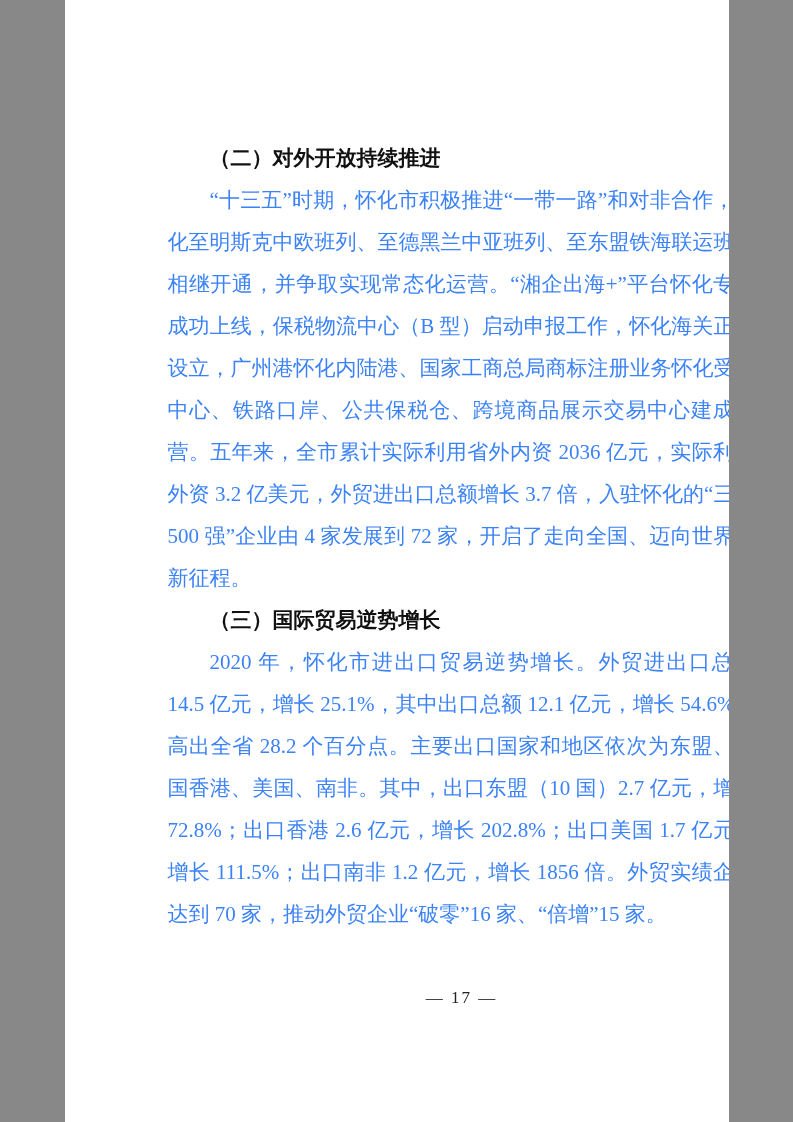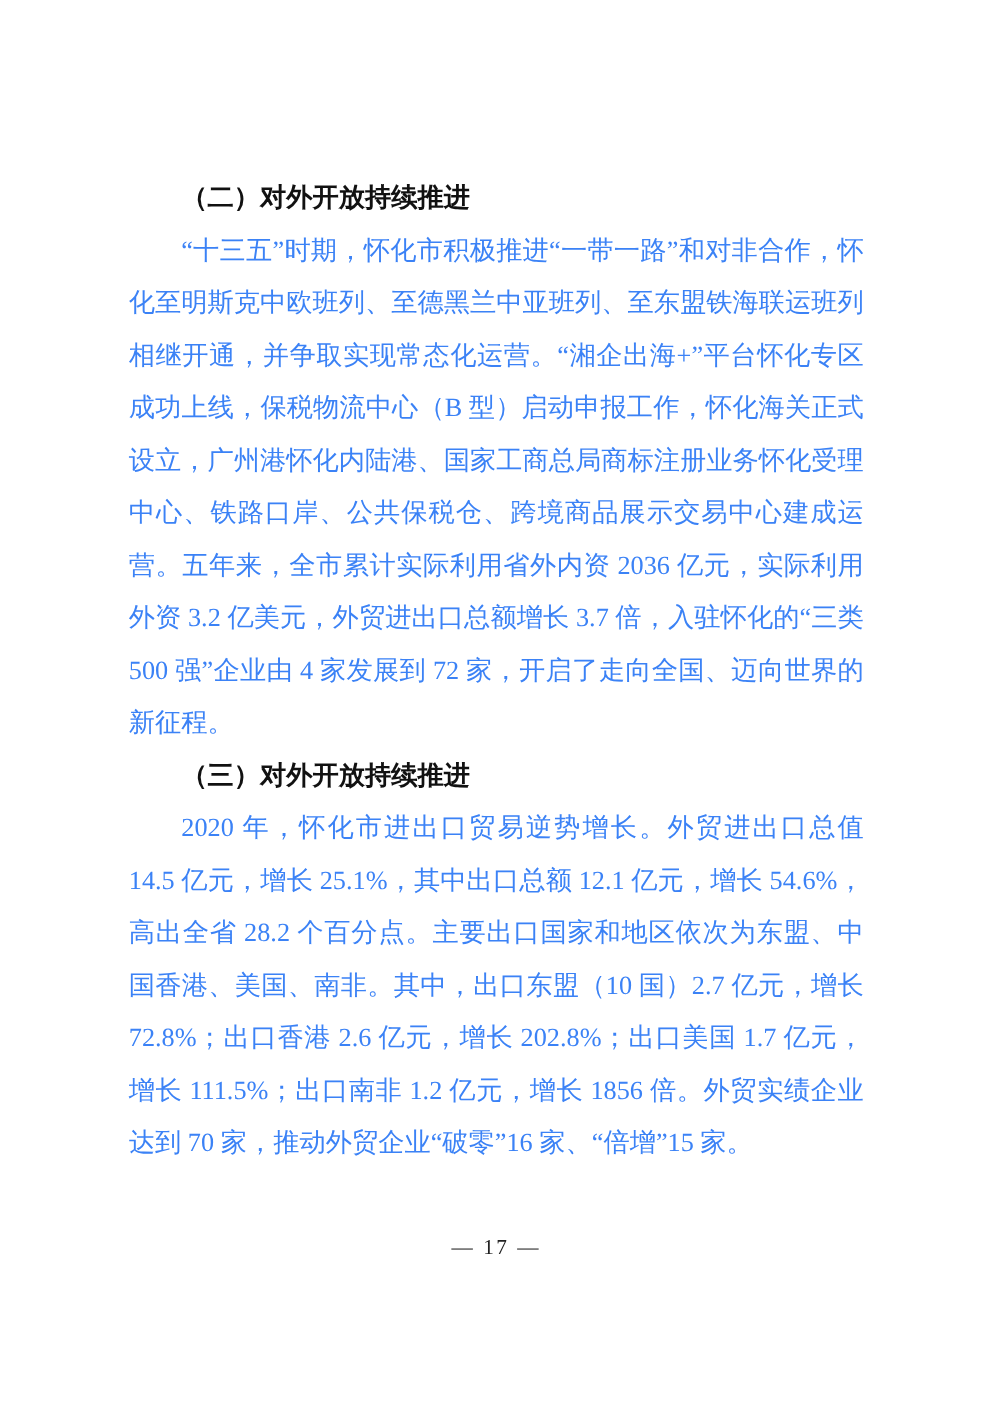--- a/index.html
+++ b/index.html
@@ -2,21 +2,21 @@
 <html><head>
 <meta charset="utf-8">
 <style>
   html, body {
     margin: 0;
     padding: 0;
     background: #888;
   }
   .page {
     position: relative;
-    width: 793px;
+    width: 664px;
     height: 1122px;
     margin: 0 auto;
     background: #ffffff;
     overflow: hidden;
     font-family: "Liberation Serif", "DejaVu Serif", serif;
     color: #111111;
   }
   .content {
     position: absolute;
     left: 103px;
@@ -51,17 +51,17 @@
     color: #222222;
   }
 </style>
 </head>
 <body>
 
 <div class="page">
   <div class="content">
     <h3 class="section-heading">（二）对外开放持续推进</h3>
     <p class="body-paragraph">“十三五”时期，怀化市积极推进“一带一路”和对非合作，怀化至明斯克中欧班列、至德黑兰中亚班列、至东盟铁海联运班列相继开通，并争取实现常态化运营。“湘企出海+”平台怀化专区成功上线，保税物流中心（B 型）启动申报工作，怀化海关正式设立，广州港怀化内陆港、国家工商总局商标注册业务怀化受理中心、铁路口岸、公共保税仓、跨境商品展示交易中心建成运营。五年来，全市累计实际利用省外内资 2036 亿元，实际利用外资 3.2 亿美元，外贸进出口总额增长 3.7 倍，入驻怀化的“三类 500 强”企业由 4 家发展到 72 家，开启了走向全国、迈向世界的新征程。</p>
-    <h3 class="section-heading">（三）对外开放持续推进</h3>
+    <h3 class="section-heading">（三）国际贸易逆势增长</h3>
     <p class="body-paragraph">2020 年，怀化市进出口贸易逆势增长。外贸进出口总值 14.5 亿元，增长 25.1%，其中出口总额 12.1 亿元，增长 54.6%，高出全省 28.2 个百分点。主要出口国家和地区依次为东盟、中国香港、美国、南非。其中，出口东盟（10 国）2.7 亿元，增长 72.8%；出口香港 2.6 亿元，增长 202.8%；出口美国 1.7 亿元，增长 111.5%；出口南非 1.2 亿元，增长 1856 倍。外贸实绩企业达到 70 家，推动外贸企业“破零”16 家、“倍增”15 家。</p>
   </div>
   <div class="page-number">— 17 —</div>
 </div>
 
 </body></html>

